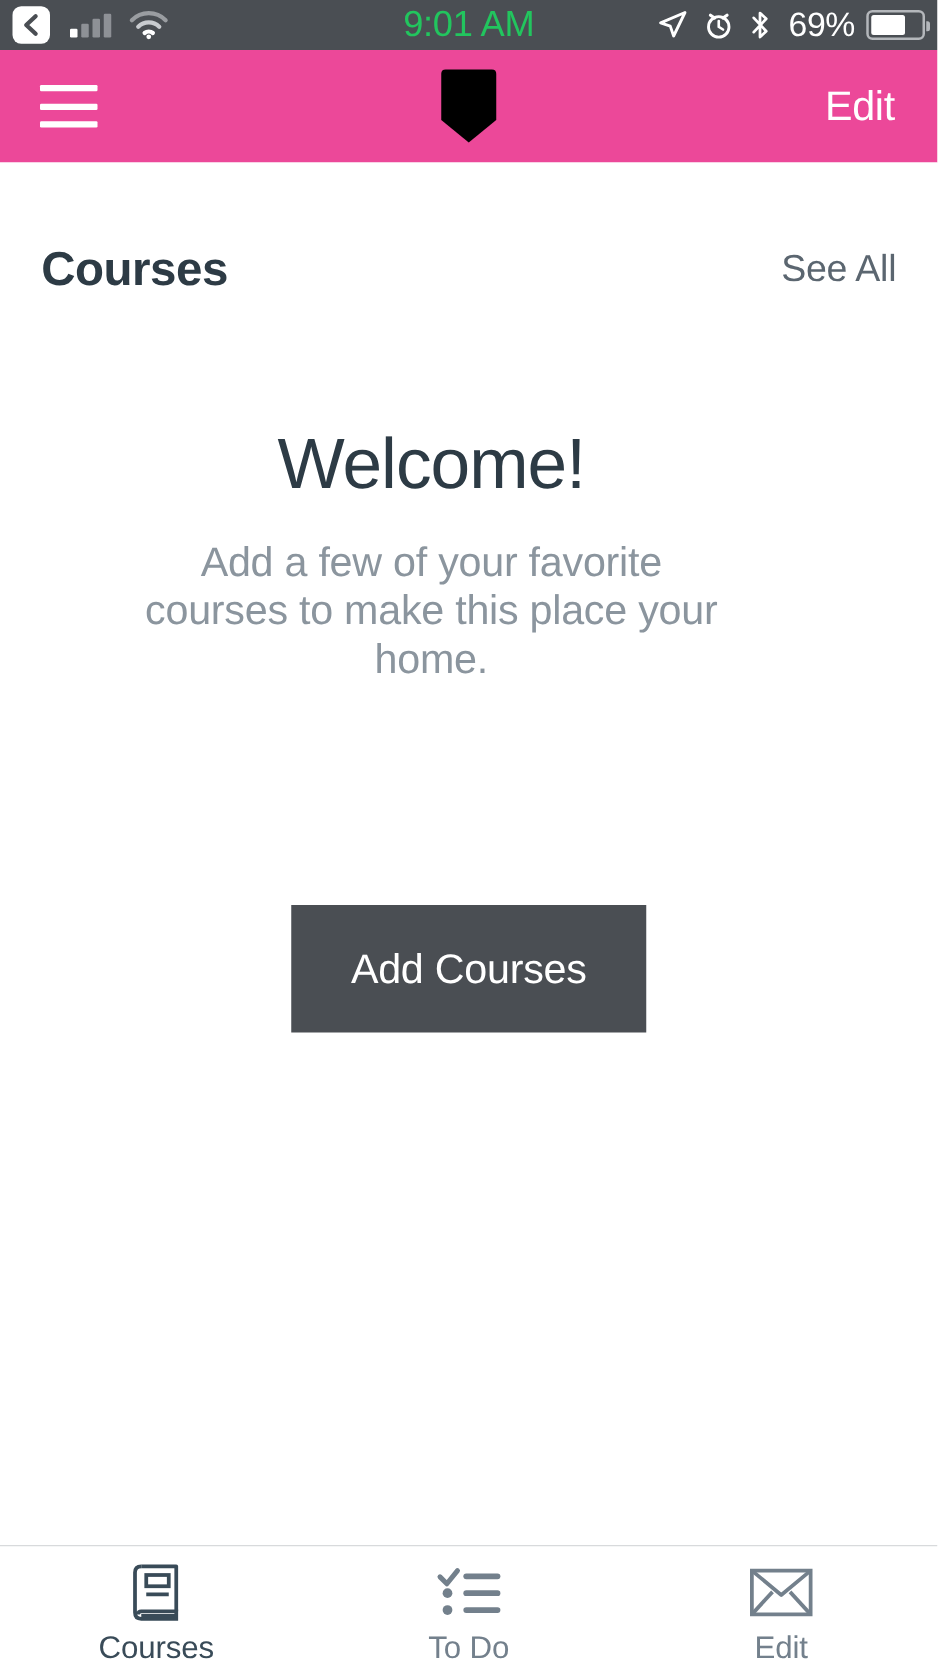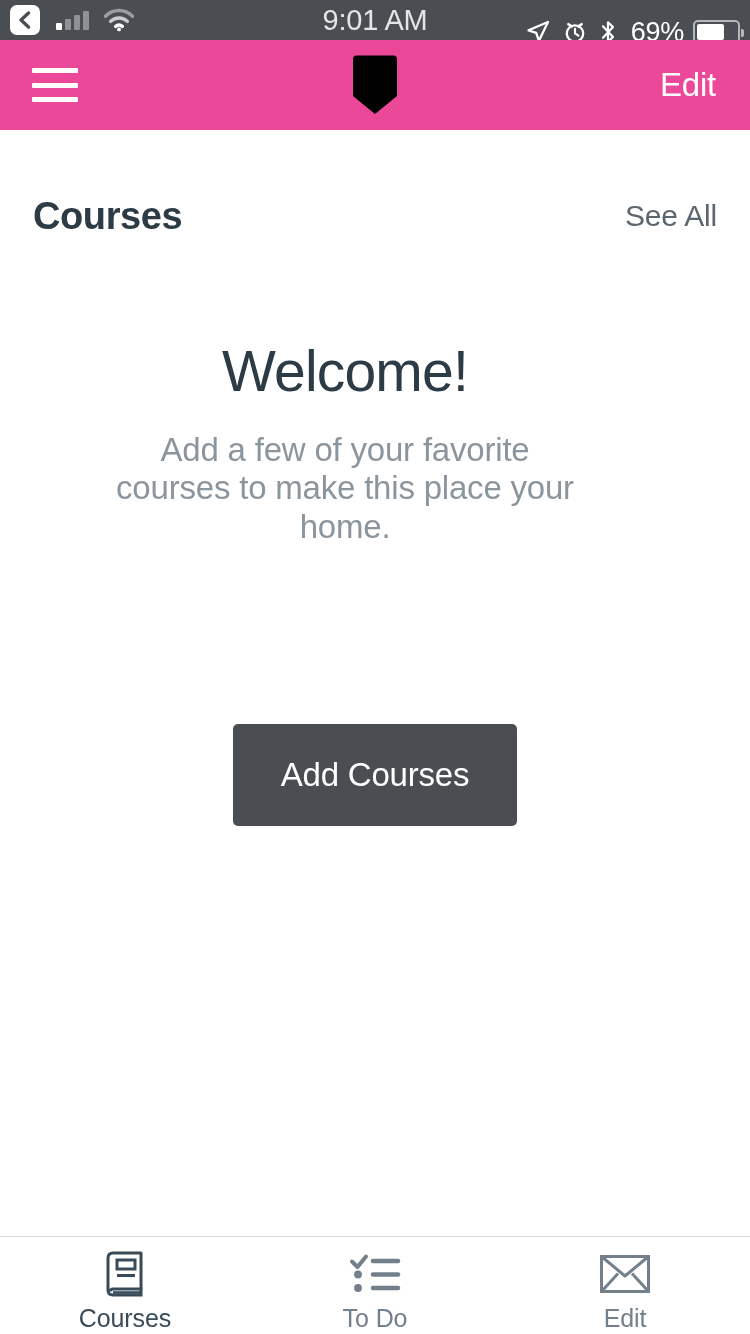--- a/index.html
+++ b/index.html
@@ -85,28 +85,28 @@
     top: 0;
     height: 40px;
     display: flex;
     align-items: center;
     justify-content: center;
     pointer-events: none;
   }
   .clock-text {
     font-size: 29px;
     font-weight: 400;
-    color: #e5e5e5;
+    color: #22c55e;
     letter-spacing: -0.2px;
   }
 
   .status-right {
     position: absolute;
     right: 10px;
-    top: 12px;
+    top: 0;
     height: 40px;
     display: flex;
     align-items: center;
     gap: 0px;
   }
   .status-right .si { display: flex; align-items: center; margin-left: 12px; }
   .battery-pct {
     font-size: 27px;
     color: #ffffff;
     margin-left: 14px;
@@ -254,21 +254,21 @@
 
   .add-btn {
     position: absolute;
     top: 594px;
     left: 50%;
     transform: translateX(-50%);
     width: 284px;
     height: 102px;
     background: #4a4e53;
     border: none;
-    border-radius: 5px;
+    border-radius: 0;
     color: #ffffff;
     font-family: "Liberation Sans", sans-serif;
     font-size: 33px;
     font-weight: 400;
     letter-spacing: -0.2px;
     cursor: pointer;
   }
 
   
   .tab-bar {

